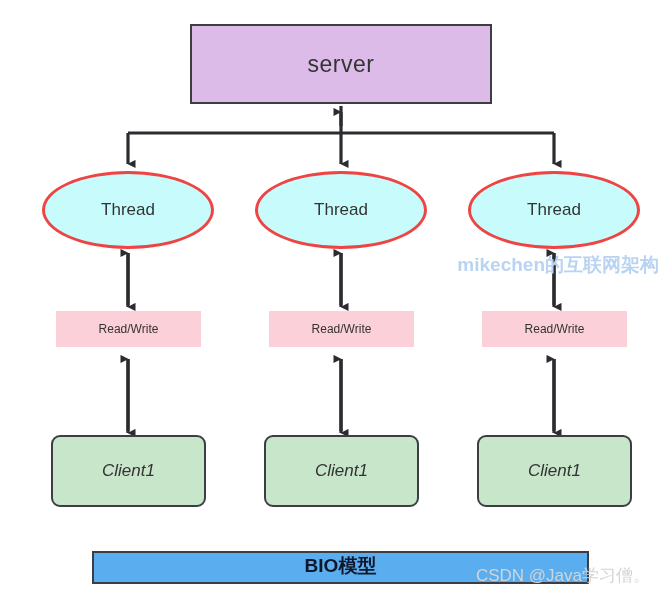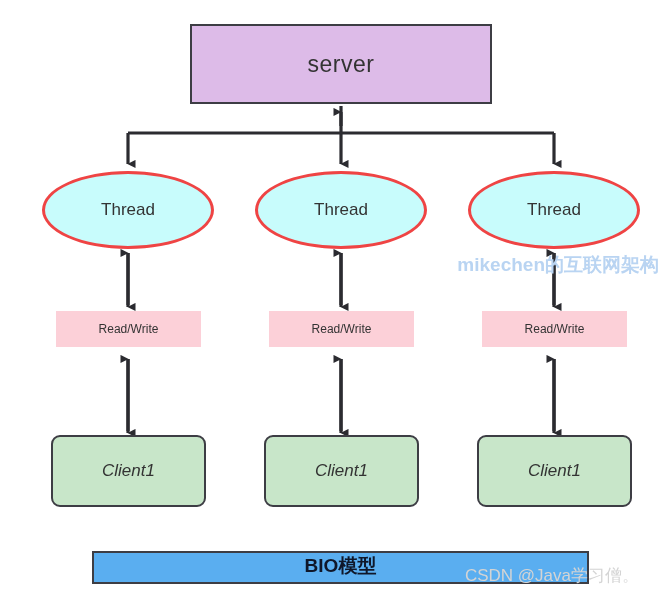--- a/index.html
+++ b/index.html
@@ -114,21 +114,21 @@
     width: 659px;
     text-align: right;
     font-size: 19px;
     font-weight: bold;
     color: #b9d4f2;
     z-index: 4;
     pointer-events: none;
   }
   .watermark-corner {
     position: absolute;
-    right: 20px;
+    right: 9px;
     top: 564px;
     font-size: 17px;
     color: #d4d4d4;
     z-index: 5;
     pointer-events: none;
     white-space: nowrap;
   }
 </style>
 </head>
 <body>

